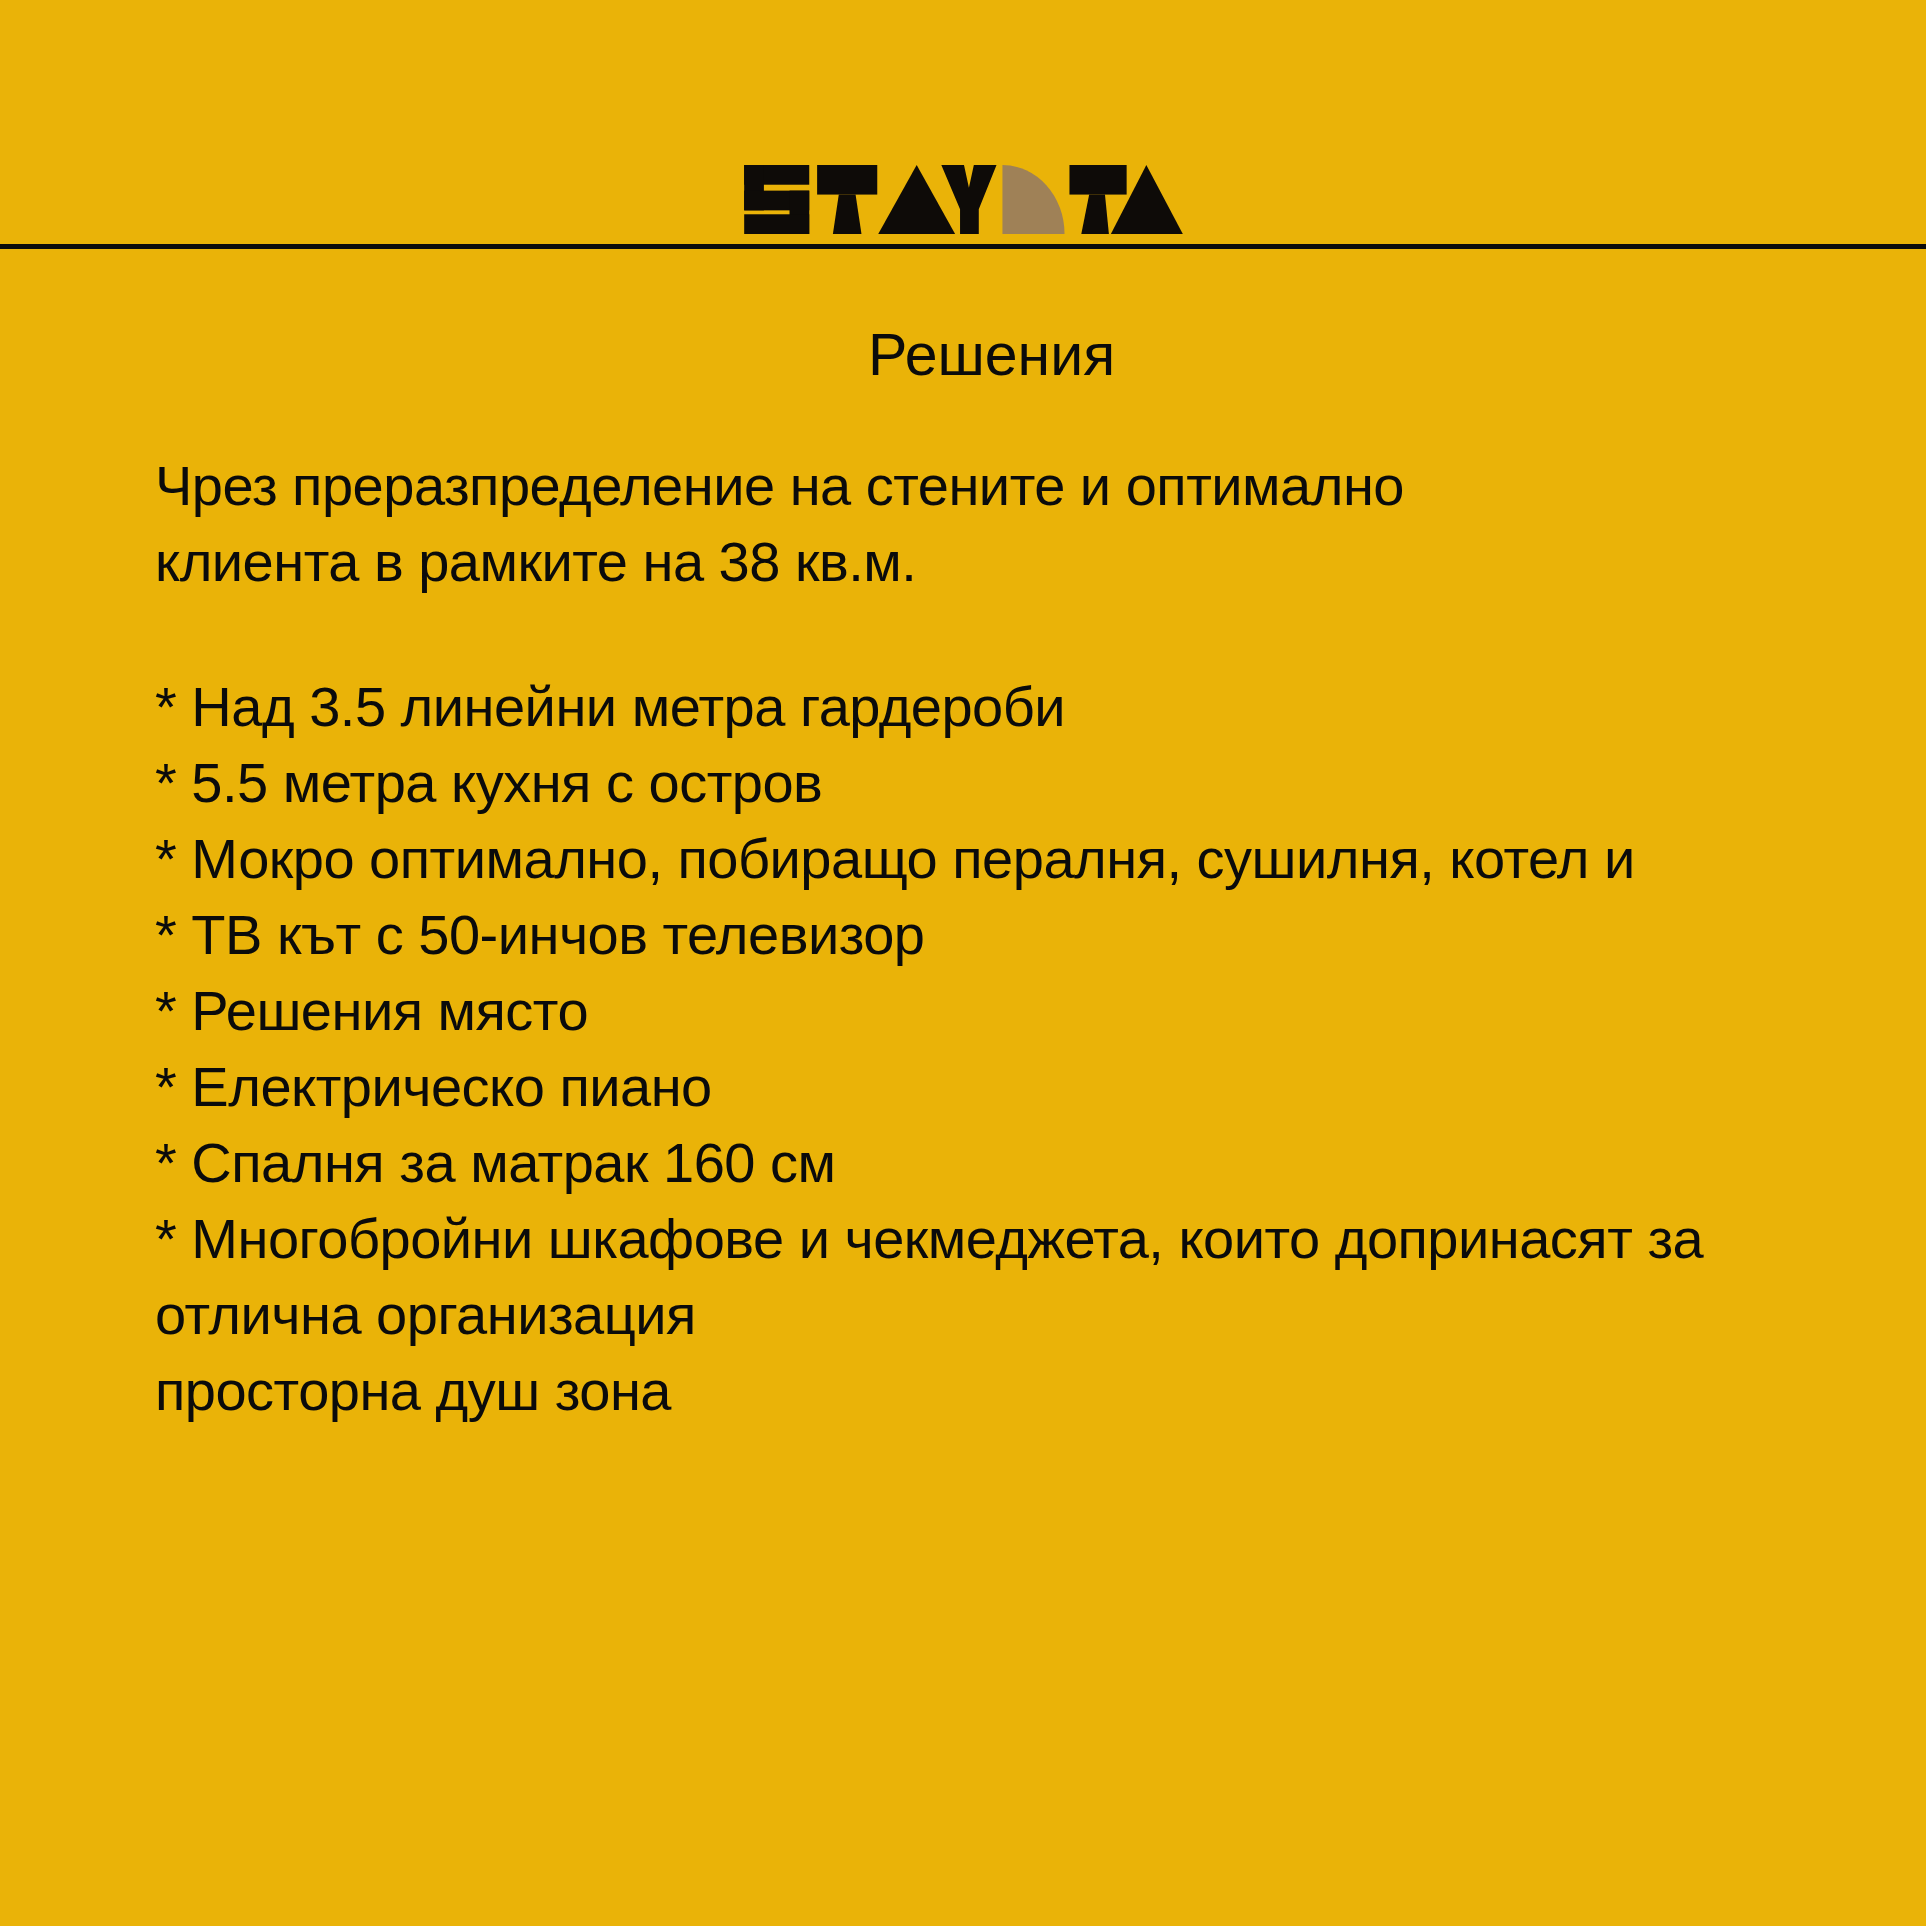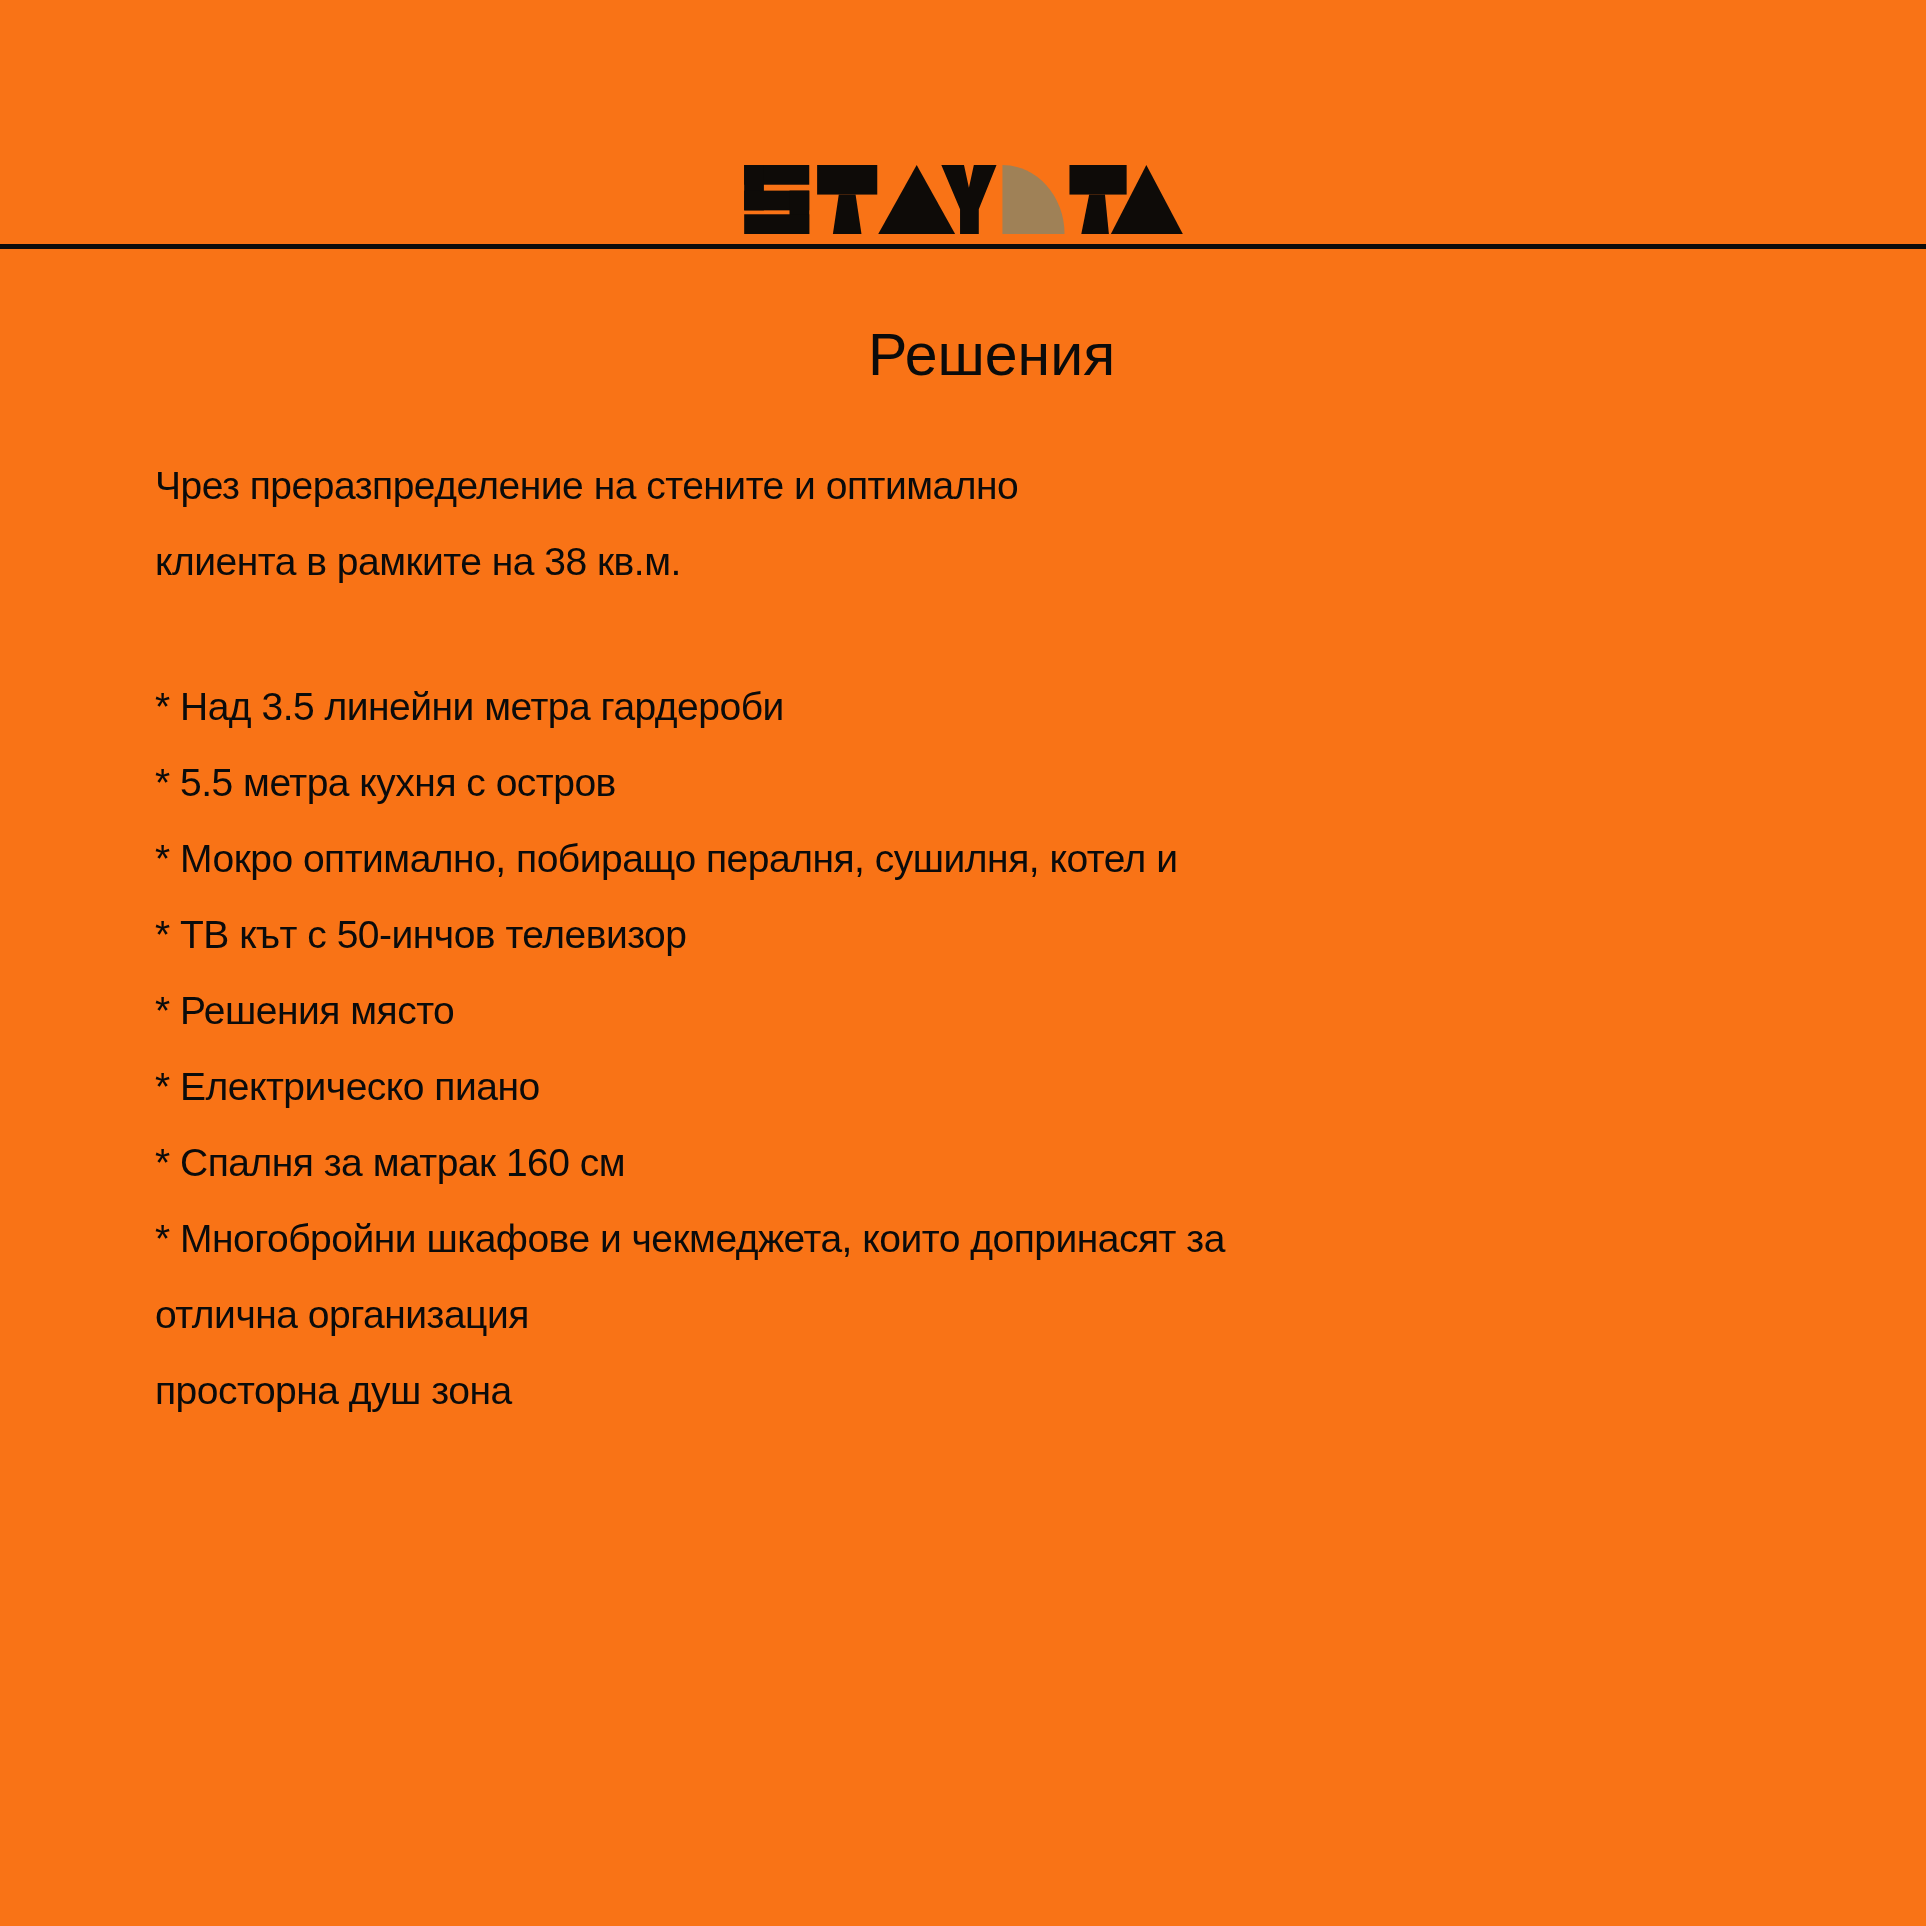--- a/index.html
+++ b/index.html
@@ -4,21 +4,21 @@
 <style>
   html, body {
     margin: 0;
     padding: 0;
     background: #ffffff;
   }
   .page {
     position: relative;
     width: 1927px;
     height: 1927px;
-    background: #f97316;
+    background: #eab308;
     overflow: hidden;
     font-family: "Liberation Sans", sans-serif;
     color: #0b0b0b;
   }
   .header {
     padding-top: 165px;
     text-align: center;
   }
   .logo {
     display: inline-block;
@@ -41,21 +41,21 @@
     letter-spacing: 0px;
     color: #0b0b0b;
   }
   .content {
     padding: 0 99px 0 155px;
   }
   .intro {
     margin-top: 63px;
   }
   .line {
-    font-size: 39px;
+    font-size: 56px;
     line-height: 76px;
     letter-spacing: -0.5px;
     white-space: pre-wrap;
     color: #0b0b0b;
   }
   .spacer {
     height: 69px;
   }
 </style>
 </head>

